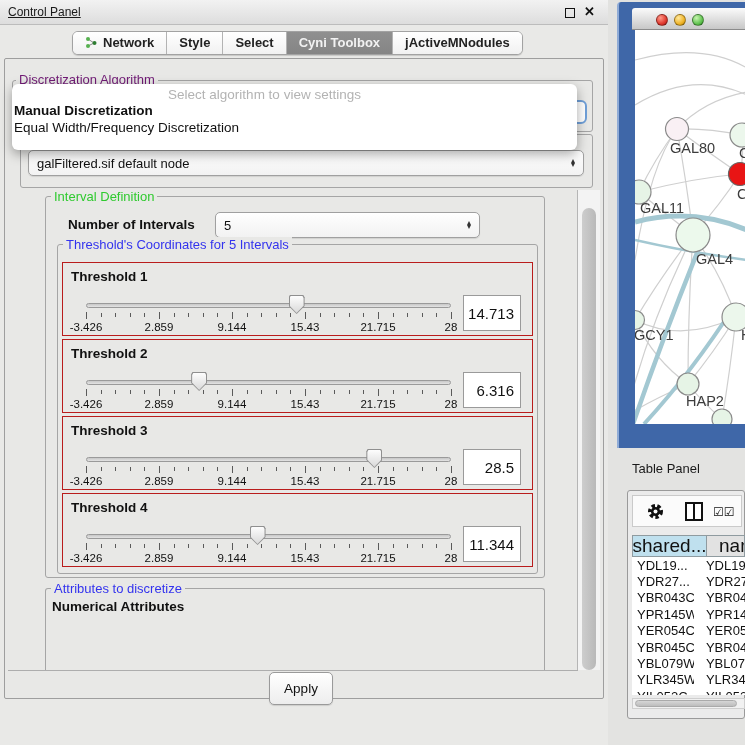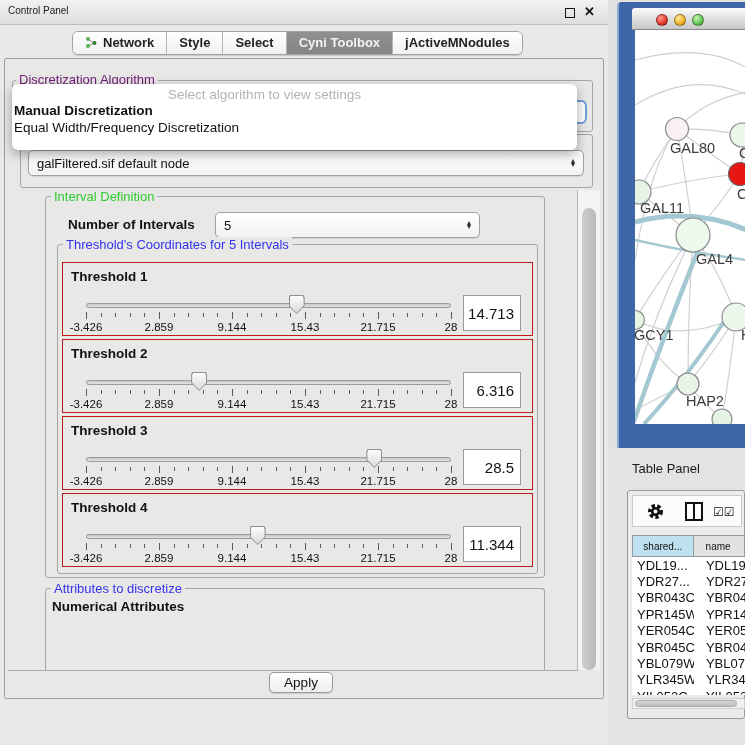--- a/index.html
+++ b/index.html
@@ -4,21 +4,21 @@
 <style>
   * { margin:0; padding:0; box-sizing:border-box; }
   html,body { width:745px; height:745px; overflow:hidden; }
   body { position:relative; background:#e2e2e0; font-family:"Liberation Sans", sans-serif; font-size:13px; color:#111; }
   .abs { position:absolute; }
 
   
   #control-panel { left:0; top:0; width:608px; height:745px; background:#e9e9e7; }
   #cp-titlebar { left:0; top:0; width:608px; height:25px;
     background:linear-gradient(#f2f2f2,#dddddd); border-bottom:1px solid #bcbcbc; }
-  #cp-title { left:8px; top:5px; font-size:10px; color:#1a1a1a; }
+  #cp-title { left:8px; top:5px; font-size:12px; color:#1a1a1a;text-decoration:underline; }
   #float-btn { left:565px; top:8px; width:10px; height:10px; border:1.5px solid #111; background:transparent; }
   #close-btn { left:584px; top:4px; font-size:13px; font-weight:bold; color:#111; }
 
   
   .seg-bar { display:flex; border:1px solid #a2a2a2; border-radius:6px; overflow:hidden;
     background:#fff; box-shadow:0 1px 1px rgba(0,0,0,.15); }
   .seg { padding:3px 12px 4px; font-size:13px; font-weight:600; color:#222;
     background:linear-gradient(#ffffff,#f1f1f1); border-right:1px solid #b3b3b3;
     white-space:nowrap; display:flex; align-items:center; gap:5px; }
   .seg:last-child { border-right:none; }
@@ -81,21 +81,21 @@
     border-radius:4px; background:#a9b0ba; }
 
   
   #cp-scrollbar { left:577px; top:190px; width:23px; height:480px;
     background:#f3f3f3; border-left:1px solid #b5b5b5; }
   #cp-scrollbar .thumb { position:absolute; left:4px; top:18px; width:14px; height:462px;
     border-radius:7px; background:linear-gradient(90deg,#cdcdcd,#b9b9b9); }
 
   #viewport-bottom { left:8px; top:670px; width:570px; height:1px; background:#adadad; }
 
-  #apply-btn { left:269px; top:672px; width:64px; height:21px;
+  #apply-btn { left:269px; top:672px; width:64px; height:33px;
     border:1px solid #9a9a9a; border-radius:5px;
     background:linear-gradient(#ffffff,#ededed); font-size:13.5px;
     display:flex; align-items:center; justify-content:center; box-shadow:0 1px 1px rgba(0,0,0,.12); }
 
   
   #net-window { left:617px; top:2px; width:128px; height:446px; background:#3f67a8;
     border-radius:4px 0 0 0; border-left:2px solid #8fabd6; }
   #net-titlebar { position:absolute; left:13px; top:6px; right:0; height:22px;
     background:linear-gradient(#fbfbfb,#c7c7c7); border-radius:3px 0 0 0; border-bottom:1px solid #8b8b8b; }
   .light { position:absolute; top:5.5px; width:12px; height:12px; border-radius:50%; border:1px solid rgba(0,0,0,.35); }
@@ -110,21 +110,21 @@
   #tp-box { left:627px; top:490px; width:118px; height:229px; background:#ebebeb;
     border:1px solid #9a9a9a; border-radius:3px; }
   #tp-toolbar { position:absolute; left:4px; top:4px; width:110px; height:32px;
     background:#fbfbfb; border:1px solid #cacaca; }
   #split-icon { position:absolute; left:52px; top:6px; width:18px; height:19px;
     border:2px solid #111; background:#fff; }
   #split-icon::after { content:""; position:absolute; left:6px; top:0; width:2px; height:15px; background:#111; }
   #check-icons { position:absolute; left:80px; top:9px; font-size:12px; letter-spacing:0px; color:#111; }
   #tp-table { position:absolute; left:4px; top:44px; width:113px; height:160px; background:#fff; overflow:hidden; }
   .tp-hrow { display:flex; height:22px; }
-  .tp-hcell { border:1px solid #8f9ba0; font-size:10px; display:flex; align-items:center; }
+  .tp-hcell { border:1px solid #8f9ba0; font-size:19px; display:flex; align-items:center; }
   .tp-hcell.c1 { width:75px; background:#bfe0ee; justify-content:center; }
   .tp-hcell.c2 { width:60px; background:#e2e2e2; border-left:none; padding-left:12px; overflow:hidden; }
   .tp-row { display:flex; height:16.4px; align-items:center; }
   .tp-cell { font-size:13px; white-space:nowrap; overflow:hidden; }
   .tp-cell.c1 { width:75px; padding-left:5px; }
   .tp-cell.c2 { width:60px; padding-left:12px; }
   #tp-hscroll { position:absolute; left:4px; top:207px; width:113px; height:11px; background:#f1f1f1; border:1px solid #cfcfcf; }
   #tp-hscroll .thumb { position:absolute; left:2px; top:1px; width:102px; height:7px; border-radius:4px;
     background:linear-gradient(#d6d6d6,#bdbdbd); border:1px solid #aaa; }
 

